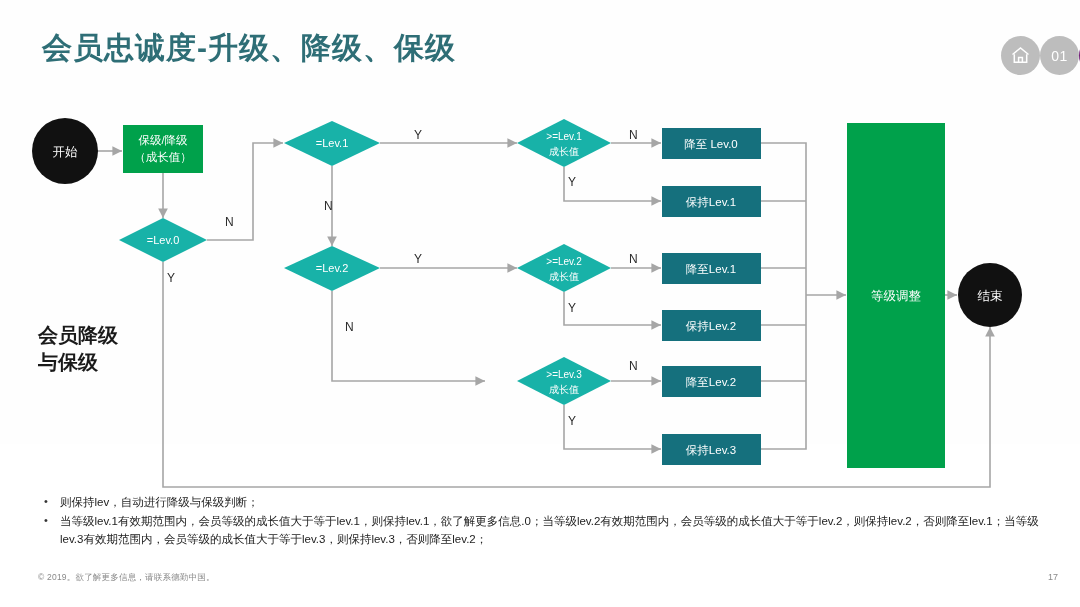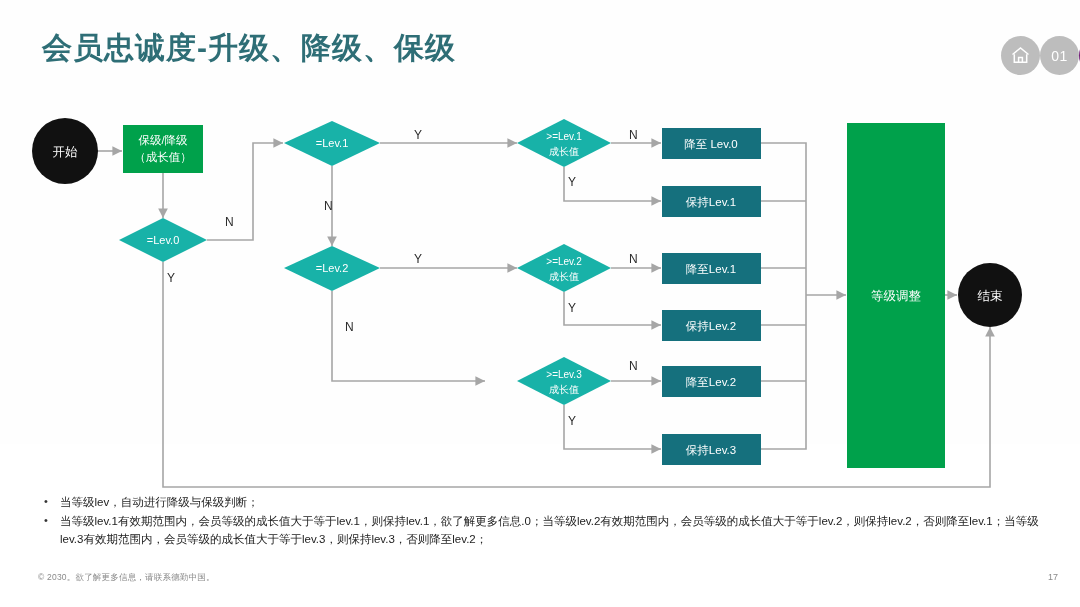--- a/index.html
+++ b/index.html
@@ -116,20 +116,22 @@
     color: #8a8a8a;
   }
 </style>
 </head>
 <body>
 
 <div id="slide">
 
   <div id="title">会员忠诚度-升级、降级、保级</div>
 
+  <div id="section-label">会员降级
+与保级</div>
 
   <div id="nav-dots">
     <div class="nav-dot">
       <span>
         <svg width="21" height="19" viewBox="0 0 21 19" fill="none" stroke="#ffffff" stroke-width="1.5">
           <path d="M2.5 8.5 L10.5 2 L18.5 8.5"></path>
           <path d="M4.3 8.2 L4.3 16.3 L16.7 16.3 L16.7 8.2"></path>
           <path d="M8.6 16.3 L8.6 11.6 L12.4 11.6 L12.4 16.3"></path>
         </svg>
       </span>
@@ -290,24 +292,24 @@
     <g class="node">
       <circle cx="990" cy="295" r="32" fill="#111111"></circle>
       <text class="lbl" x="990" y="300" text-anchor="middle" font-size="12.5">结束</text>
     </g>
 
   </svg>
 
   <div id="bullets">
     <div class="bullet-row">
       <div class="bullet-dot">•</div>
-      <div class="bullet-text">当等级lev，自动进行降级与保级判断；</div>
+      <div class="bullet-text">则保持lev，自动进行降级与保级判断；</div>
     </div>
     <div class="bullet-row">
       <div class="bullet-dot">•</div>
       <div class="bullet-text">当等级lev.1有效期范围内，会员等级的成长值大于等于lev.1，则保持lev.1，欲了解更多信息.0；当等级lev.2有效期范围内，会员等级的成长值大于等于lev.2，则保持lev.2，否则降至lev.1；当等级lev.3有效期范围内，会员等级的成长值大于等于lev.3，则保持lev.3，否则降至lev.2；</div>
     </div>
   </div>
 
-  <div id="footer-left">© 2030。欲了解更多信息，请联系德勤中国。</div>
+  <div id="footer-left">© 2019。欲了解更多信息，请联系德勤中国。</div>
   <div id="footer-page">17</div>
 
 </div>
 
 </body></html>

